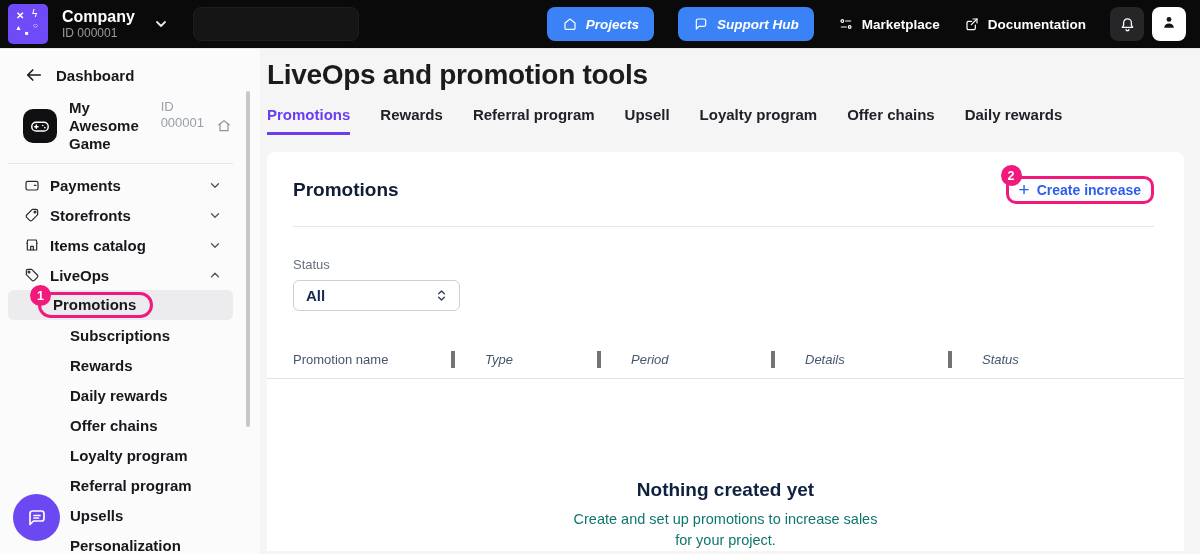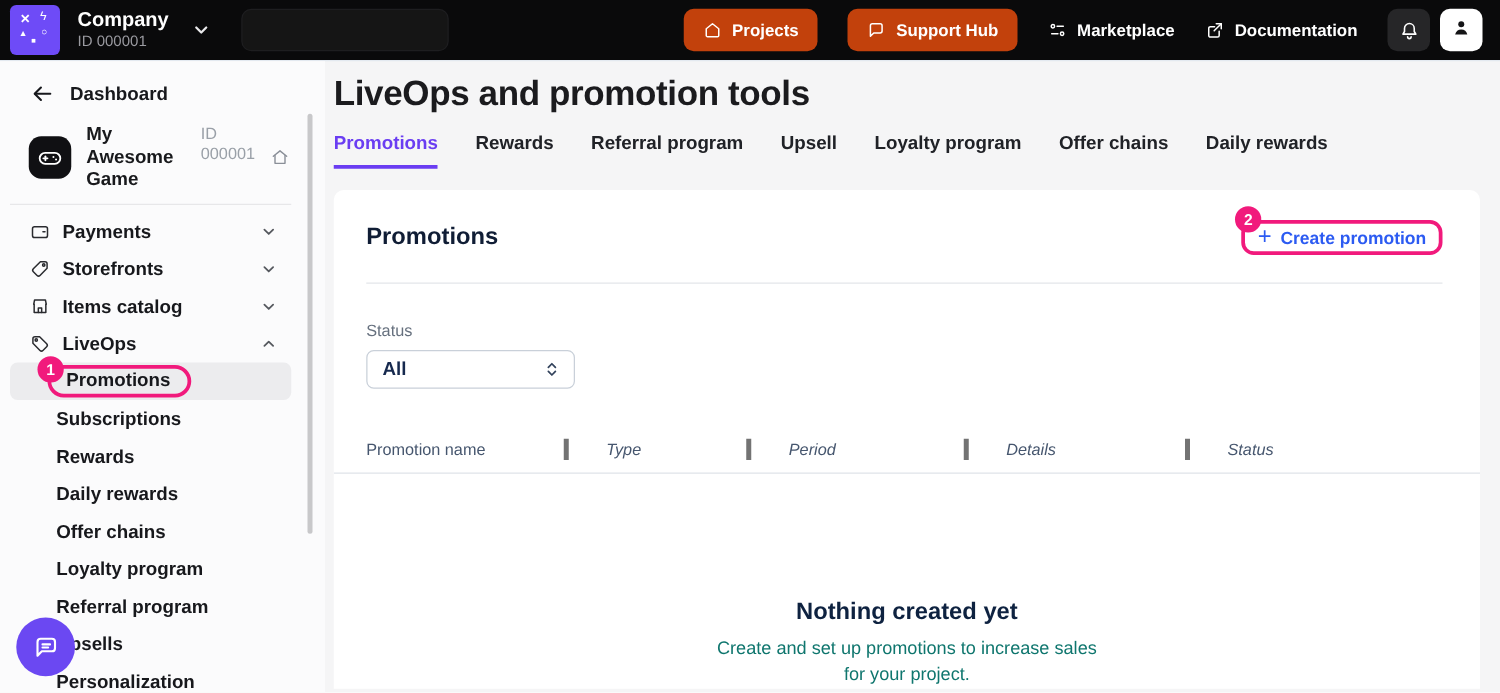--- a/index.html
+++ b/index.html
@@ -16,21 +16,21 @@
   .lg2 { left:7px; top:20px; font-size:7px; }
   .lg3 { left:25px; top:18px; font-size:8px; }
   .lg4 { left:17px; top:26px; font-size:6px; }
   .company { display:flex; flex-direction:column; justify-content:center; }
   .company .name { color:#fff; font-size:16px; font-weight:700; line-height:18px; }
   .company .cid  { color:#9a9aa0; font-size:12px; line-height:15px; }
   .top-chevron { color:#e8e8ea; margin-left:4px; display:flex; }
   .top-searchbox { width:166px; height:34px; background:#151515; border:1px solid #1e1e20; border-radius:8px; margin-left:10px; }
   .topnav { margin-left:auto; display:flex; align-items:center; gap:24px; }
   .topnav .titem { display:flex; align-items:center; gap:8px; color:#fff; font-size:13.5px; font-weight:600; cursor:pointer; white-space:nowrap; }
-  .topnav .tbtn { background:#c2410c; border-radius:8px; height:34px; padding:0 15px; }
+  .topnav .tbtn { background:#3b82f6; border-radius:8px; height:34px; padding:0 15px;font-style:italic; }
   .iconbtn { width:34px; height:34px; border-radius:8px; background:#262628; display:flex; align-items:center; justify-content:center; color:#fff; cursor:pointer; flex:0 0 auto; }
   .iconbtn.white { background:#fff; color:#141416; }
   .top-actions { display:flex; align-items:center; gap:8px; margin-left:10px; }
 
   svg.ic { display:block; fill:none; stroke:currentColor; stroke-width:1.8; stroke-linecap:round; stroke-linejoin:round; }
 
   
   .shell { display:flex; height:506px; border-top:1px solid #e3e9f0; }
 
   
@@ -42,21 +42,21 @@
   .pmeta { display:flex; flex-direction:row; }
   .pmeta .pname { font-size:15px; font-weight:700; color:#18191c; line-height:18px; }
   .pmeta .pid { font-size:13px; color:#9aa0a8; line-height:16px; }
   .home-ic { margin-left:auto; color:#8a8f98; cursor:pointer; display:flex; }
   .sb-divider { height:1px; background:#e7e7e9; margin:10px 27px 0 8px; }
   .navlist { margin-top:6px; }
   .navrow { display:flex; align-items:center; height:30px; padding:0 38px 0 24px; gap:10px; cursor:pointer; color:#17181c; }
   .navrow .nicon { color:#2a2b2f; display:flex; flex:0 0 16px; }
   .navrow .nlabel { font-size:15px; font-weight:600; }
   .navrow .chev { margin-left:auto; color:#55585e; display:flex; }
-  .subitem { display:flex; align-items:center; height:30px; padding-left:45px; font-size:15px; font-weight:600; color:#17181c; cursor:pointer; }
+  .subitem { display:flex; align-items:center; height:30px; padding-left:70px; font-size:15px; font-weight:600; color:#17181c; cursor:pointer; }
   .subitem.selected { margin:0 27px 0 8px; padding-left:42px; background:#ececee; border-radius:6px; }
   .sb-scrollthumb { position:absolute; left:246px; top:42px; width:4px; height:336px; background:#c8c8ca; border-radius:2px; cursor:grab; }
 
   
   .ann-rect { position:relative; display:inline-flex; align-items:center; border:3px solid #f11a7c; border-radius:14px; padding:1px 14px 2px 12px; margin-left:-12px; }
   .ann-badge { position:absolute; width:21px; height:21px; border-radius:50%; background:#f11a7c; color:#fff; font-size:12.5px; font-weight:700; display:flex; align-items:center; justify-content:center; z-index:5; }
   .b1 { top:-10px; left:-11px; }
   .ann-rect2 { position:relative; display:inline-flex; border:3px solid #f11a7c; border-radius:10px; padding:3px 10px; }
   .b2 { top:-14px; left:-8px; }
 
@@ -318,21 +318,21 @@
         <div class="tab">Daily rewards</div>
       </div>
 
       <section class="card">
         <div class="card-head">
           <h2 class="card-heading">Promotions</h2>
           <span class="ann-rect2">
             <span class="ann-badge b2">2</span>
             <button class="create-btn">
               <span class="plus">+</span>
-              <span>Create promotion</span>
+              <span>Create increase</span>
             </button>
           </span>
         </div>
 
         <div class="divider-inset"></div>
 
         <div class="filters">
           <div class="flabel">Status</div>
           <div class="select">
             <span class="sval">All</span>

